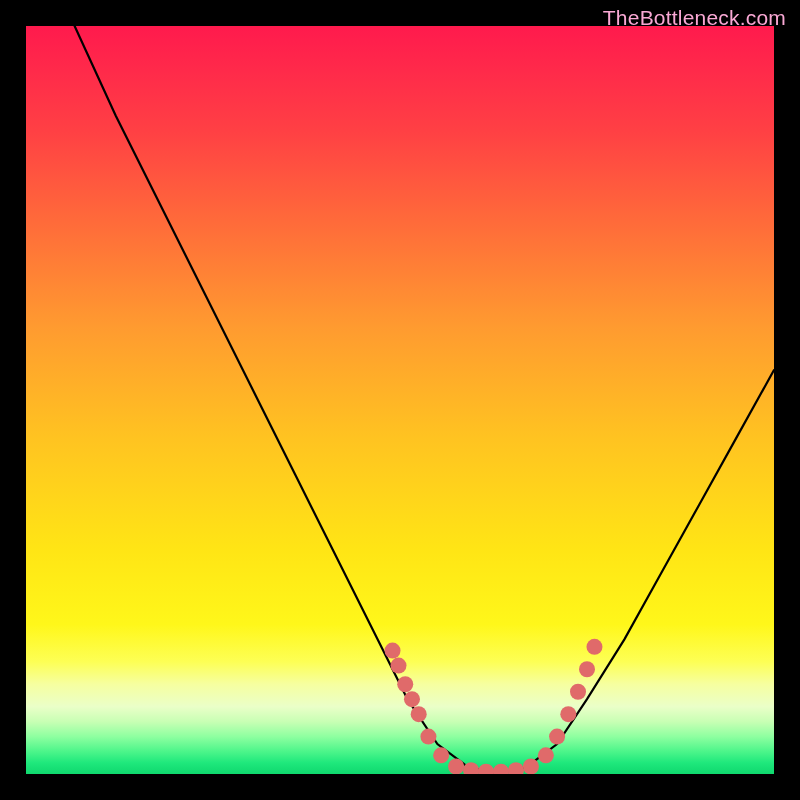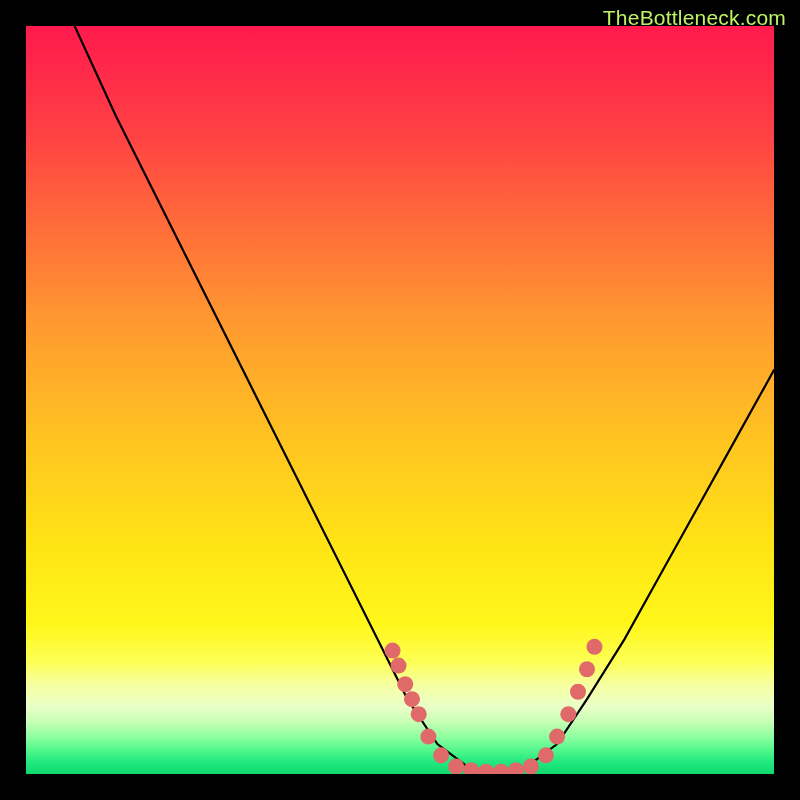--- a/index.html
+++ b/index.html
@@ -57,21 +57,21 @@
     position: absolute;
     left: 0;
     top: 0;
     width: 748px;
     height: 748px;
   }
   .watermark {
     position: absolute;
     top: 6px;
     right: 14px;
-    color: #bef264;
+    color: #f9a8d4;
     font-size: 21px;
     letter-spacing: 0.2px;
     font-weight: 500;
     user-select: none;
   }
 </style>
 </head>
 <body>
 
 <div class="frame">

